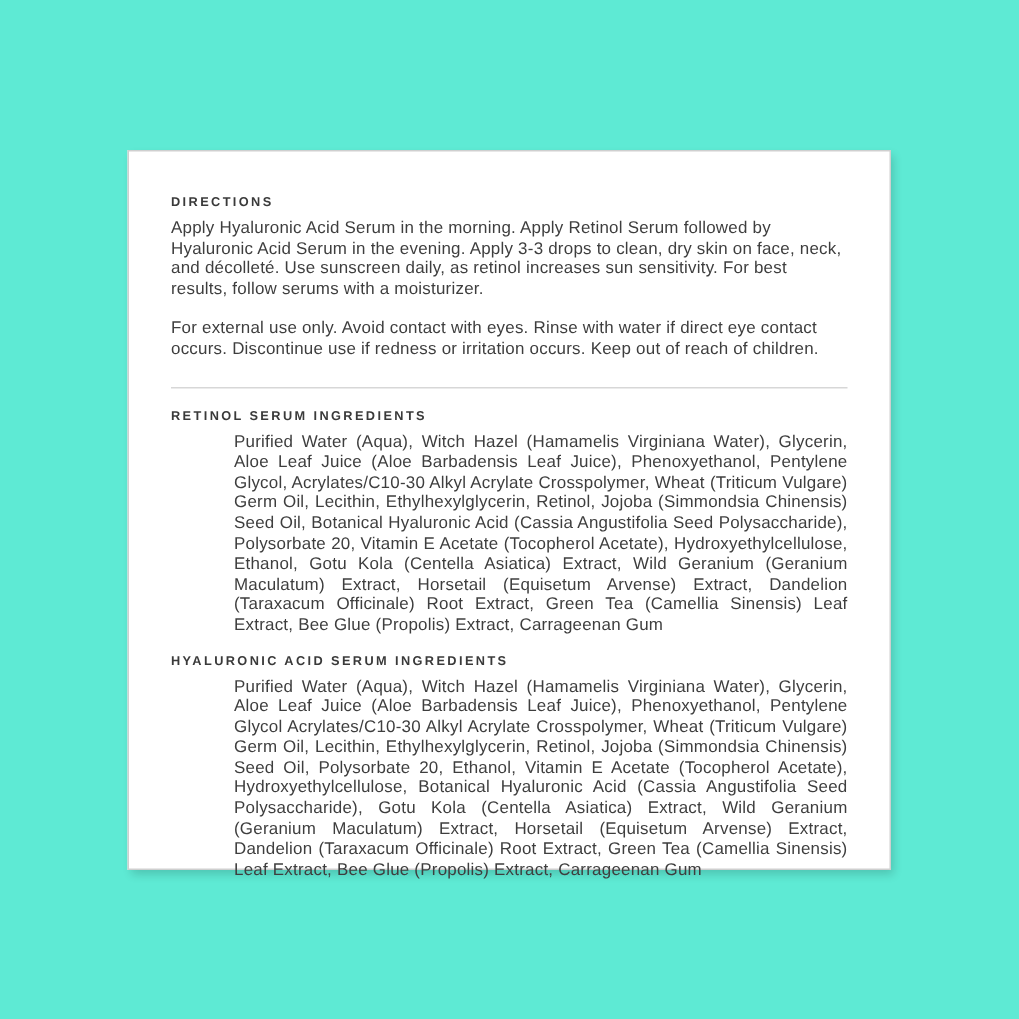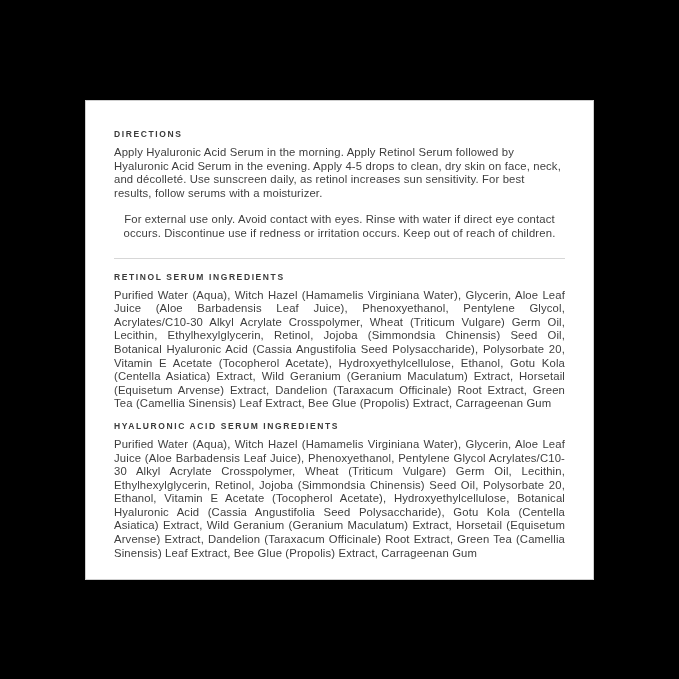--- a/index.html
+++ b/index.html
@@ -4,21 +4,21 @@
 <style>
   html, body {
     margin: 0;
     padding: 0;
     background: #ffffff;
   }
   .stage {
     position: relative;
     width: 679px;
     height: 679px;
-    background: #000000;
+    background: #5eead4;
     overflow: hidden;
     font-family: "Liberation Sans", "DejaVu Sans", sans-serif;
     text-decoration: underline;
   }
   .label-card {
     position: absolute;
     left: 85px;
     top: 100px;
     width: 509px;
     height: 480px;
@@ -37,24 +37,24 @@
   }
   .body-text {
     margin: 0;
     font-size: 11.3px;
     line-height: 13.6px;
     letter-spacing: 0.15px;
     color: #3e3e3e;
   }
   .body-text + .body-text {
     margin-top: 13px;
-    text-align: center;
   }
   .justified {
     text-align: justify;
+    margin-left: 42px;
   }
   .divider {
     margin: 17px 0 0 0;
     border: none;
     border-top: 1px solid #d7d7d7;
     height: 0;
   }
   .heading-retinol {
     margin-top: 13px;
   }
@@ -63,21 +63,21 @@
   }
 </style>
 </head>
 <body>
 
 <div class="stage">
   <div class="label-card">
 
     <h2 class="section-heading">DIRECTIONS</h2>
 
-    <p class="body-text">Apply Hyaluronic Acid Serum in the morning. Apply Retinol Serum followed by Hyaluronic Acid Serum in the evening. Apply 4-5 drops to clean, dry skin on face, neck, and décolleté. Use sunscreen daily, as retinol increases sun sensitivity. For best results, follow serums with a moisturizer.</p>
+    <p class="body-text">Apply Hyaluronic Acid Serum in the morning. Apply Retinol Serum followed by Hyaluronic Acid Serum in the evening. Apply 3-3 drops to clean, dry skin on face, neck, and décolleté. Use sunscreen daily, as retinol increases sun sensitivity. For best results, follow serums with a moisturizer.</p>
 
     <p class="body-text">For external use only. Avoid contact with eyes. Rinse with water if direct eye contact occurs. Discontinue use if redness or irritation occurs. Keep out of reach of children.</p>
 
     <hr class="divider">
 
     <h2 class="section-heading heading-retinol">RETINOL SERUM INGREDIENTS</h2>
 
     <p class="body-text justified">Purified Water (Aqua), Witch Hazel (Hamamelis Virginiana Water), Glycerin, Aloe Leaf Juice (Aloe Barbadensis Leaf Juice), Phenoxyethanol, Pentylene Glycol, Acrylates/C10-30 Alkyl Acrylate Crosspolymer, Wheat (Triticum Vulgare) Germ Oil, Lecithin, Ethylhexylglycerin, Retinol, Jojoba (Simmondsia Chinensis) Seed Oil, Botanical Hyaluronic Acid (Cassia Angustifolia Seed Polysaccharide), Polysorbate 20, Vitamin E Acetate (Tocopherol Acetate), Hydroxyethylcellulose, Ethanol, Gotu Kola (Centella Asiatica) Extract, Wild Geranium (Geranium Maculatum) Extract, Horsetail (Equisetum Arvense) Extract, Dandelion (Taraxacum Officinale) Root Extract, Green Tea (Camellia Sinensis) Leaf Extract, Bee Glue (Propolis) Extract, Carrageenan Gum</p>
 
     <h2 class="section-heading heading-hyaluronic">HYALURONIC ACID SERUM INGREDIENTS</h2>

